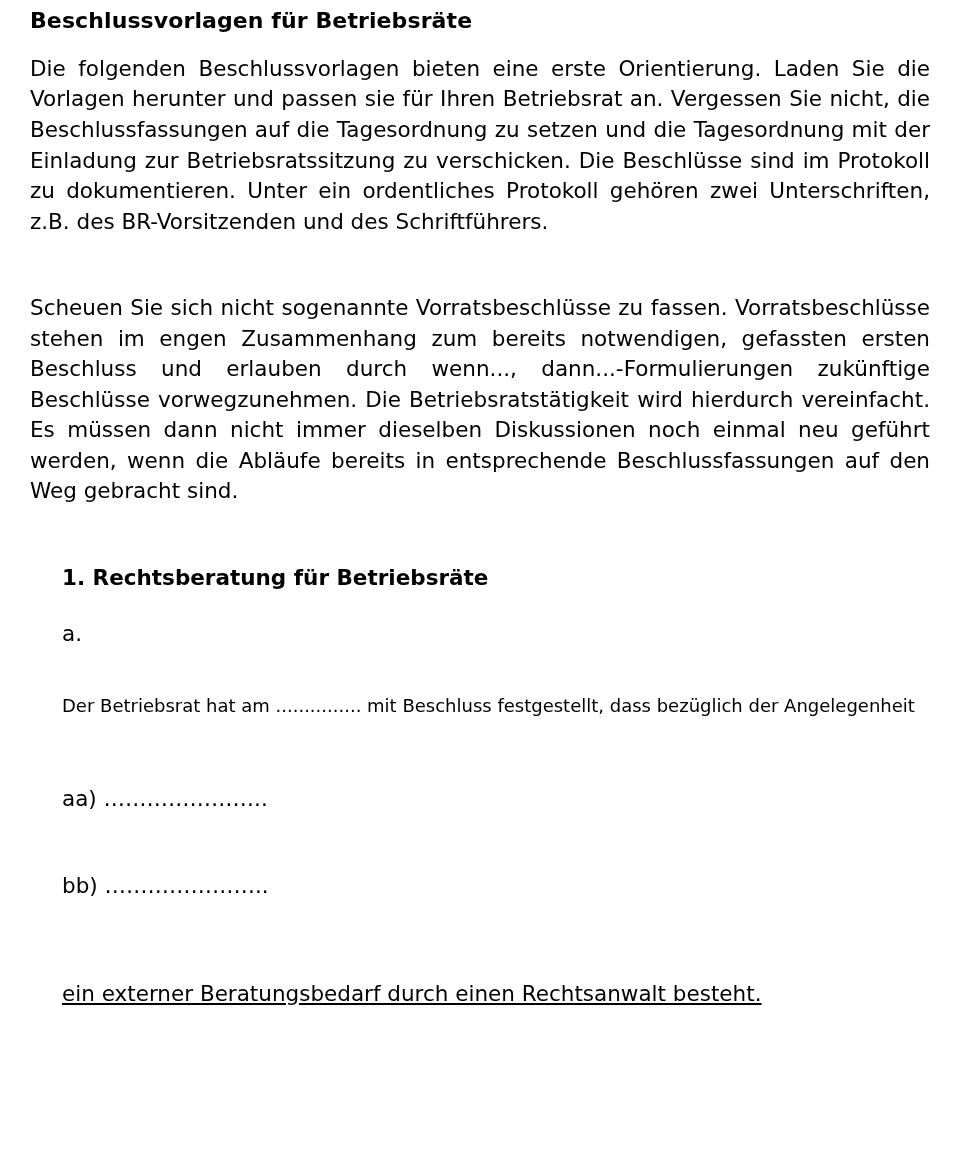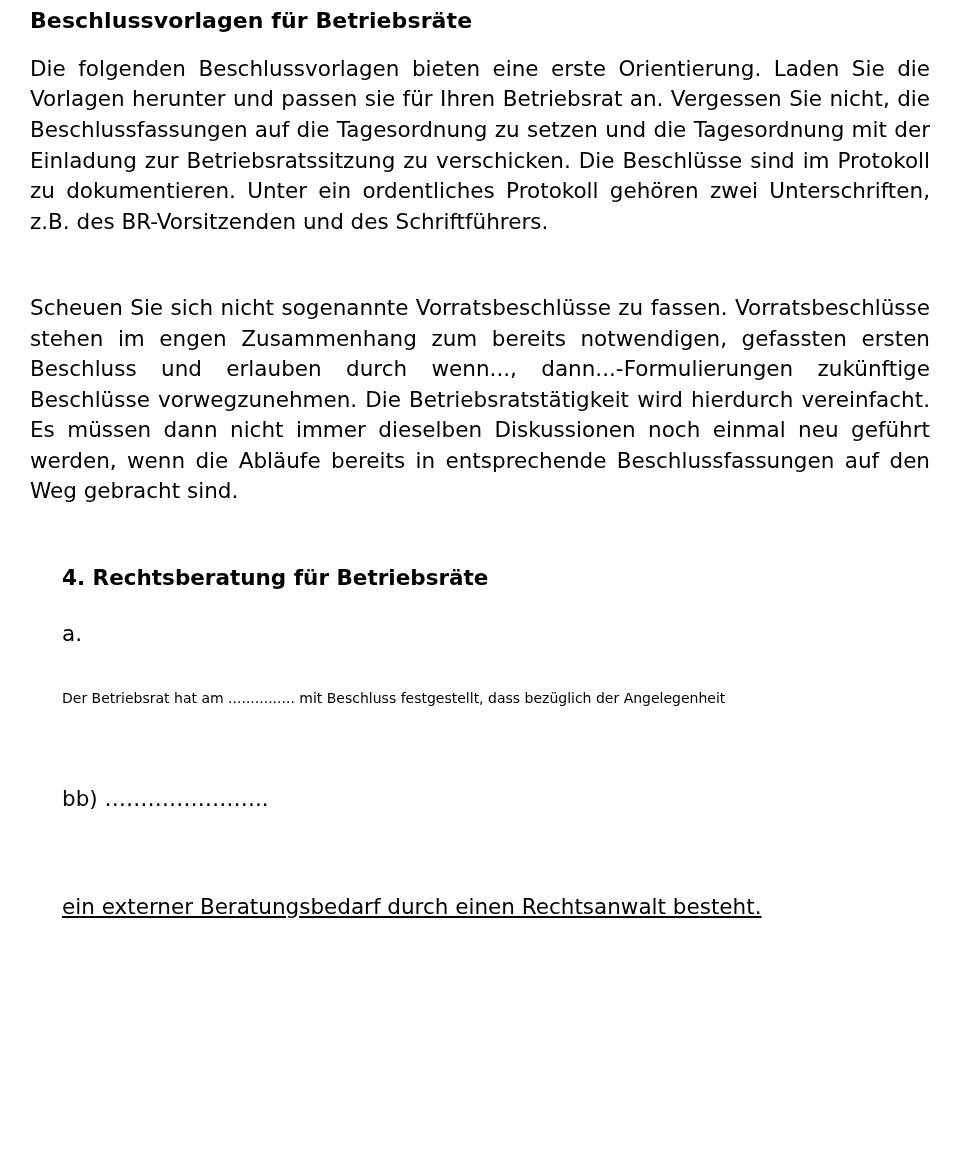--- a/index.html
+++ b/index.html
@@ -50,21 +50,21 @@
     font-weight: bold;
     margin: 0 0 0 32px;
     line-height: 1.4;
   }
   .sub-item {
     font-size: 21.5px;
     margin: 0 0 0 32px;
     line-height: 1.4;
   }
   .body-indented {
-    font-size: 14px;
+    font-size: 18px;
     line-height: 1.42;
     margin-left: 32px;
     margin-right: 10px;
   }
   .list-line {
     font-size: 21.5px;
     line-height: 1.42;
     margin-left: 32px;
   }
   .closing-line {
@@ -85,32 +85,33 @@
   <h1 class="doc-title">Beschlussvorlagen für Betriebsräte</h1>
 
   <p class="para justified intro-block">Die folgenden Beschlussvorlagen bieten eine erste Orientierung. Laden Sie die Vorlagen herunter und passen sie für Ihren Betriebsrat an. Vergessen Sie nicht, die Beschlussfassungen auf die Tagesordnung zu setzen und die Tagesordnung mit der Einladung zur Betriebsratssitzung zu verschicken. Die Beschlüsse sind im Protokoll zu dokumentieren. Unter ein ordentliches Protokoll gehören zwei Unterschriften, z.B. des BR-Vorsitzenden und des Schriftführers.</p>
 
   <div class="gap-lg"></div>
 
   <p class="para justified">Scheuen Sie sich nicht sogenannte Vorratsbeschlüsse zu fassen. Vorratsbeschlüsse stehen im engen Zusammenhang zum bereits notwendigen, gefassten ersten Beschluss und erlauben durch wenn..., dann...-Formulierungen zukünftige Beschlüsse vorwegzunehmen. Die Betriebsratstätigkeit wird hierdurch vereinfacht. Es müssen dann nicht immer dieselben Diskussionen noch einmal neu geführt werden, wenn die Abläufe bereits in entsprechende Beschlussfassungen auf den Weg gebracht sind.</p>
 
   <div class="gap-lg"></div>
 
-  <h2 class="section-heading">4. Rechtsberatung für Betriebsräte</h2>
+  <h2 class="section-heading">1. Rechtsberatung für Betriebsräte</h2>
 
   <div class="spacer-26"></div>
 
   <div class="sub-item">a.</div>
 
   <div class="spacer-26"></div>
 
   <p class="body-indented">Der Betriebsrat hat am ............... mit Beschluss festgestellt, dass bezüglich der Angelegenheit</p>
 
   <div class="spacer-26"></div>
 
+  <p class="list-line">aa) …………………..</p>
 
   <div class="spacer-14"></div>
 
   <p class="list-line">bb) …………………..</p>
 
   <div class="spacer-14"></div>
 
 
   <div class="spacer-20"></div>
 

